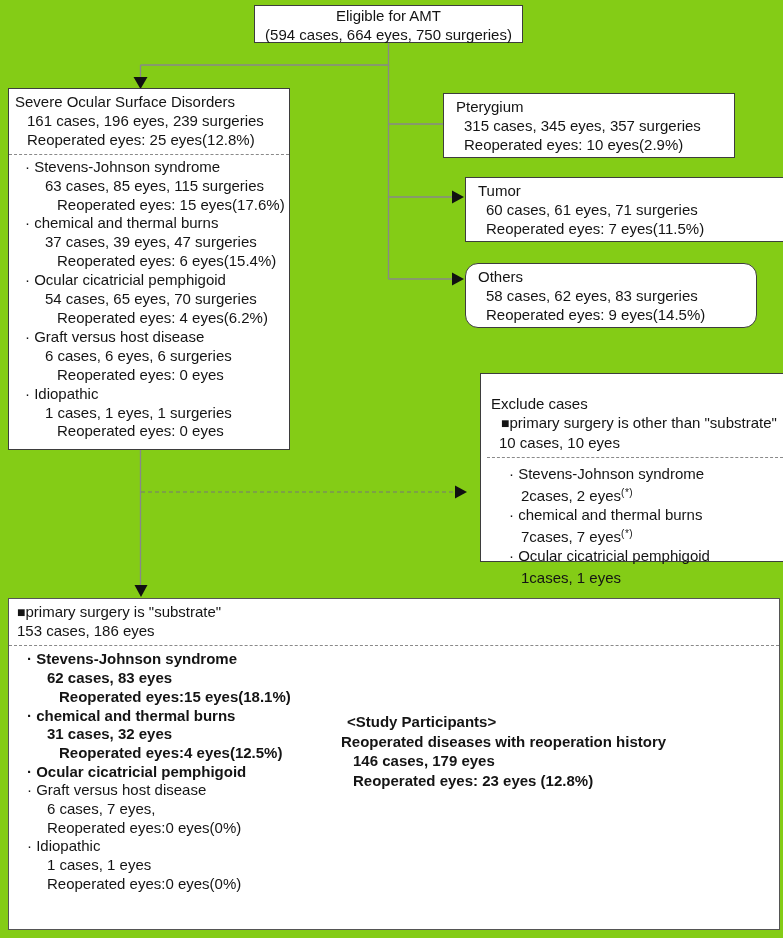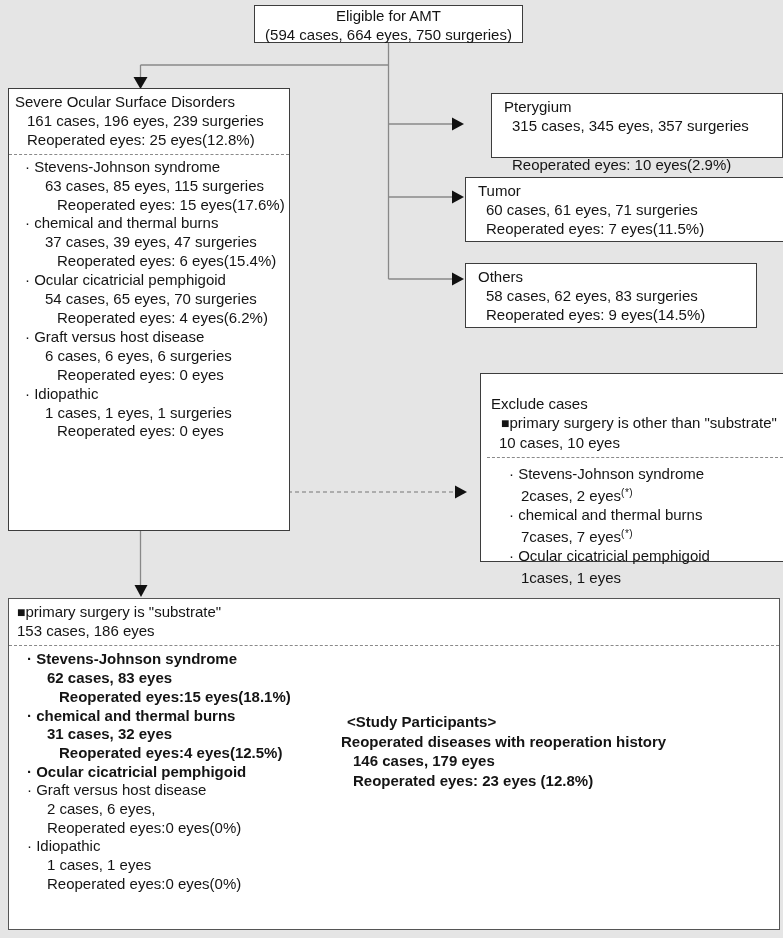--- a/index.html
+++ b/index.html
@@ -1,17 +1,17 @@
 <!DOCTYPE html>
 <html><head>
 <meta charset="utf-8">
 <style>
   html,body { margin:0; padding:0; background:#fff; }
   #canvas {
-    position:relative; width:783px; height:938px; background:#e5e5e5;
+    position:relative; width:783px; height:938px; background:#84cc16;
     font-family:"Liberation Sans", sans-serif; color:#141414;
     overflow:hidden;
   }
   .box {
     position:absolute; background:#fff; border:1px solid #3d3d3d;
     font-size:15px; line-height:19px; box-sizing:border-box;
   }
   .dashdiv { border-top:1px dashed #8a8a8a; height:0; }
   .line { white-space:nowrap; }
   .ind1 { padding-left:12px; }
@@ -48,21 +48,21 @@
       <polygon points="455,485.5 455,498.5 467,492"></polygon>
     </g>
     <path d="M 286 657 C 300 657 304 661 304 674 L 304 722 C 304 732 306 737 319 739 C 306 741 304 746 304 756 L 304 804 C 304 817 300 821 286 821" stroke="#0a0a0a" stroke-width="2.6" fill="none" stroke-linecap="round"></path>
   </svg>
 
   <div class="box" style="left:254px; top:5px; width:269px; height:38px; text-align:center; padding-top:0px;">
     <div class="line">Eligible for AMT</div>
     <div class="line">(594 cases, 664 eyes, 750 surgeries)</div>
   </div>
 
-  <div class="box" style="left:8px; top:88px; width:282px; height:443px; padding:4px 6px; line-height:18.9px;">
+  <div class="box" style="left:8px; top:88px; width:282px; height:362px; padding:4px 6px; line-height:18.9px;">
     <div class="line">Severe Ocular Surface Disorders</div>
     <div class="line ind1">161 cases, 196 eyes, 239 surgeries</div>
     <div class="line ind1">Reoperated eyes: 25 eyes(12.8%)</div>
     <div class="dashdiv" style="margin:4px -6px 3px;"></div>
 
     <div>
       <div class="line bullet-line"><span>·</span> <span>Stevens-Johnson syndrome</span></div>
       <div class="line stat-line">63 cases, 85 eyes, 115 surgeries</div>
       <div class="line reop-line">Reoperated eyes: 15 eyes(17.6%)</div>
     </div>
@@ -81,33 +81,33 @@
       <div class="line stat-line">6 cases, 6 eyes, 6 surgeries</div>
       <div class="line reop-line">Reoperated eyes: 0 eyes</div>
     </div>
     <div>
       <div class="line bullet-line"><span>·</span> <span>Idiopathic</span></div>
       <div class="line stat-line">1 cases, 1 eyes, 1 surgeries</div>
       <div class="line reop-line">Reoperated eyes: 0 eyes</div>
     </div>
   </div>
 
-  <div class="box" style="left:491px; top:93px; width:292px; height:65px; padding:3px 6px;">
+  <div class="box" style="left:443px; top:93px; width:292px; height:65px; padding:3px 6px;">
     <div class="line" style="padding-left:6px;">Pterygium</div>
     <div class="line" style="padding-left:14px;">315 cases, 345 eyes, 357 surgeries</div>
-    <div class="line" style="padding-left:14px;margin-top:20px;">Reoperated eyes: 10 eyes(2.9%)</div>
+    <div class="line" style="padding-left:14px;">Reoperated eyes: 10 eyes(2.9%)</div>
   </div>
 
   <div class="box" style="left:465px; top:177px; width:332px; height:65px; padding:3px 6px;">
     <div class="line" style="padding-left:6px;">Tumor</div>
     <div class="line" style="padding-left:14px;">60 cases, 61 eyes, 71 surgeries</div>
     <div class="line" style="padding-left:14px;">Reoperated eyes: 7 eyes(11.5%)</div>
   </div>
 
-  <div class="box" style="left:465px; top:263px; width:292px; height:65px; padding:3px 6px;">
+  <div class="box" style="left:465px; top:263px; width:292px; height:65px; padding:3px 6px;border-radius:13px;">
     <div class="line" style="padding-left:6px;">Others</div>
     <div class="line" style="padding-left:14px;">58 cases, 62 eyes, 83 surgeries</div>
     <div class="line" style="padding-left:14px;">Reoperated eyes: 9 eyes(14.5%)</div>
   </div>
 
   <div class="box" style="left:470px; top:373px; width:310px; height:189px; padding:20px 6px; line-height:19px;margin-left:10px;">
     <div class="line" style="padding-left:4px;">Exclude cases</div>
     <div class="line" style="padding-left:14px;"><span class="sq">■</span><span>primary surgery is other than "substrate"</span></div>
     <div class="line" style="padding-left:12px;">10 cases, 10 eyes</div>
     <div class="dashdiv" style="margin:5px 0 6px;"></div>
@@ -140,21 +140,21 @@
       <div class="line bullet-line"><span>·</span> <span>chemical and thermal burns</span></div>
       <div class="line stat-line">31 cases, 32 eyes</div>
       <div class="line reop-line">Reoperated eyes:4 eyes(12.5%)</div>
     </div>
     <div class="bold">
       <div class="line bullet-line"><span>·</span> <span>Ocular cicatricial pemphigoid</span></div>
     </div>
 
     <div>
       <div class="line bullet-line"><span>·</span> <span>Graft versus host disease</span></div>
-      <div class="line stat-line">2 cases, 6 eyes,</div>
+      <div class="line stat-line">6 cases, 7 eyes,</div>
       <div class="line stat-line">Reoperated eyes:0 eyes(0%)</div>
     </div>
     <div>
       <div class="line bullet-line"><span>·</span> <span>Idiopathic</span></div>
       <div class="line stat-line">1 cases, 1 eyes</div>
       <div class="line stat-line">Reoperated eyes:0 eyes(0%)</div>
     </div>
 
     <div class="bold" style="position:absolute; left:332px; top:113px; line-height:19.5px;">
       <div class="line" style="padding-left:6px;">&lt;Study Participants&gt;</div>

